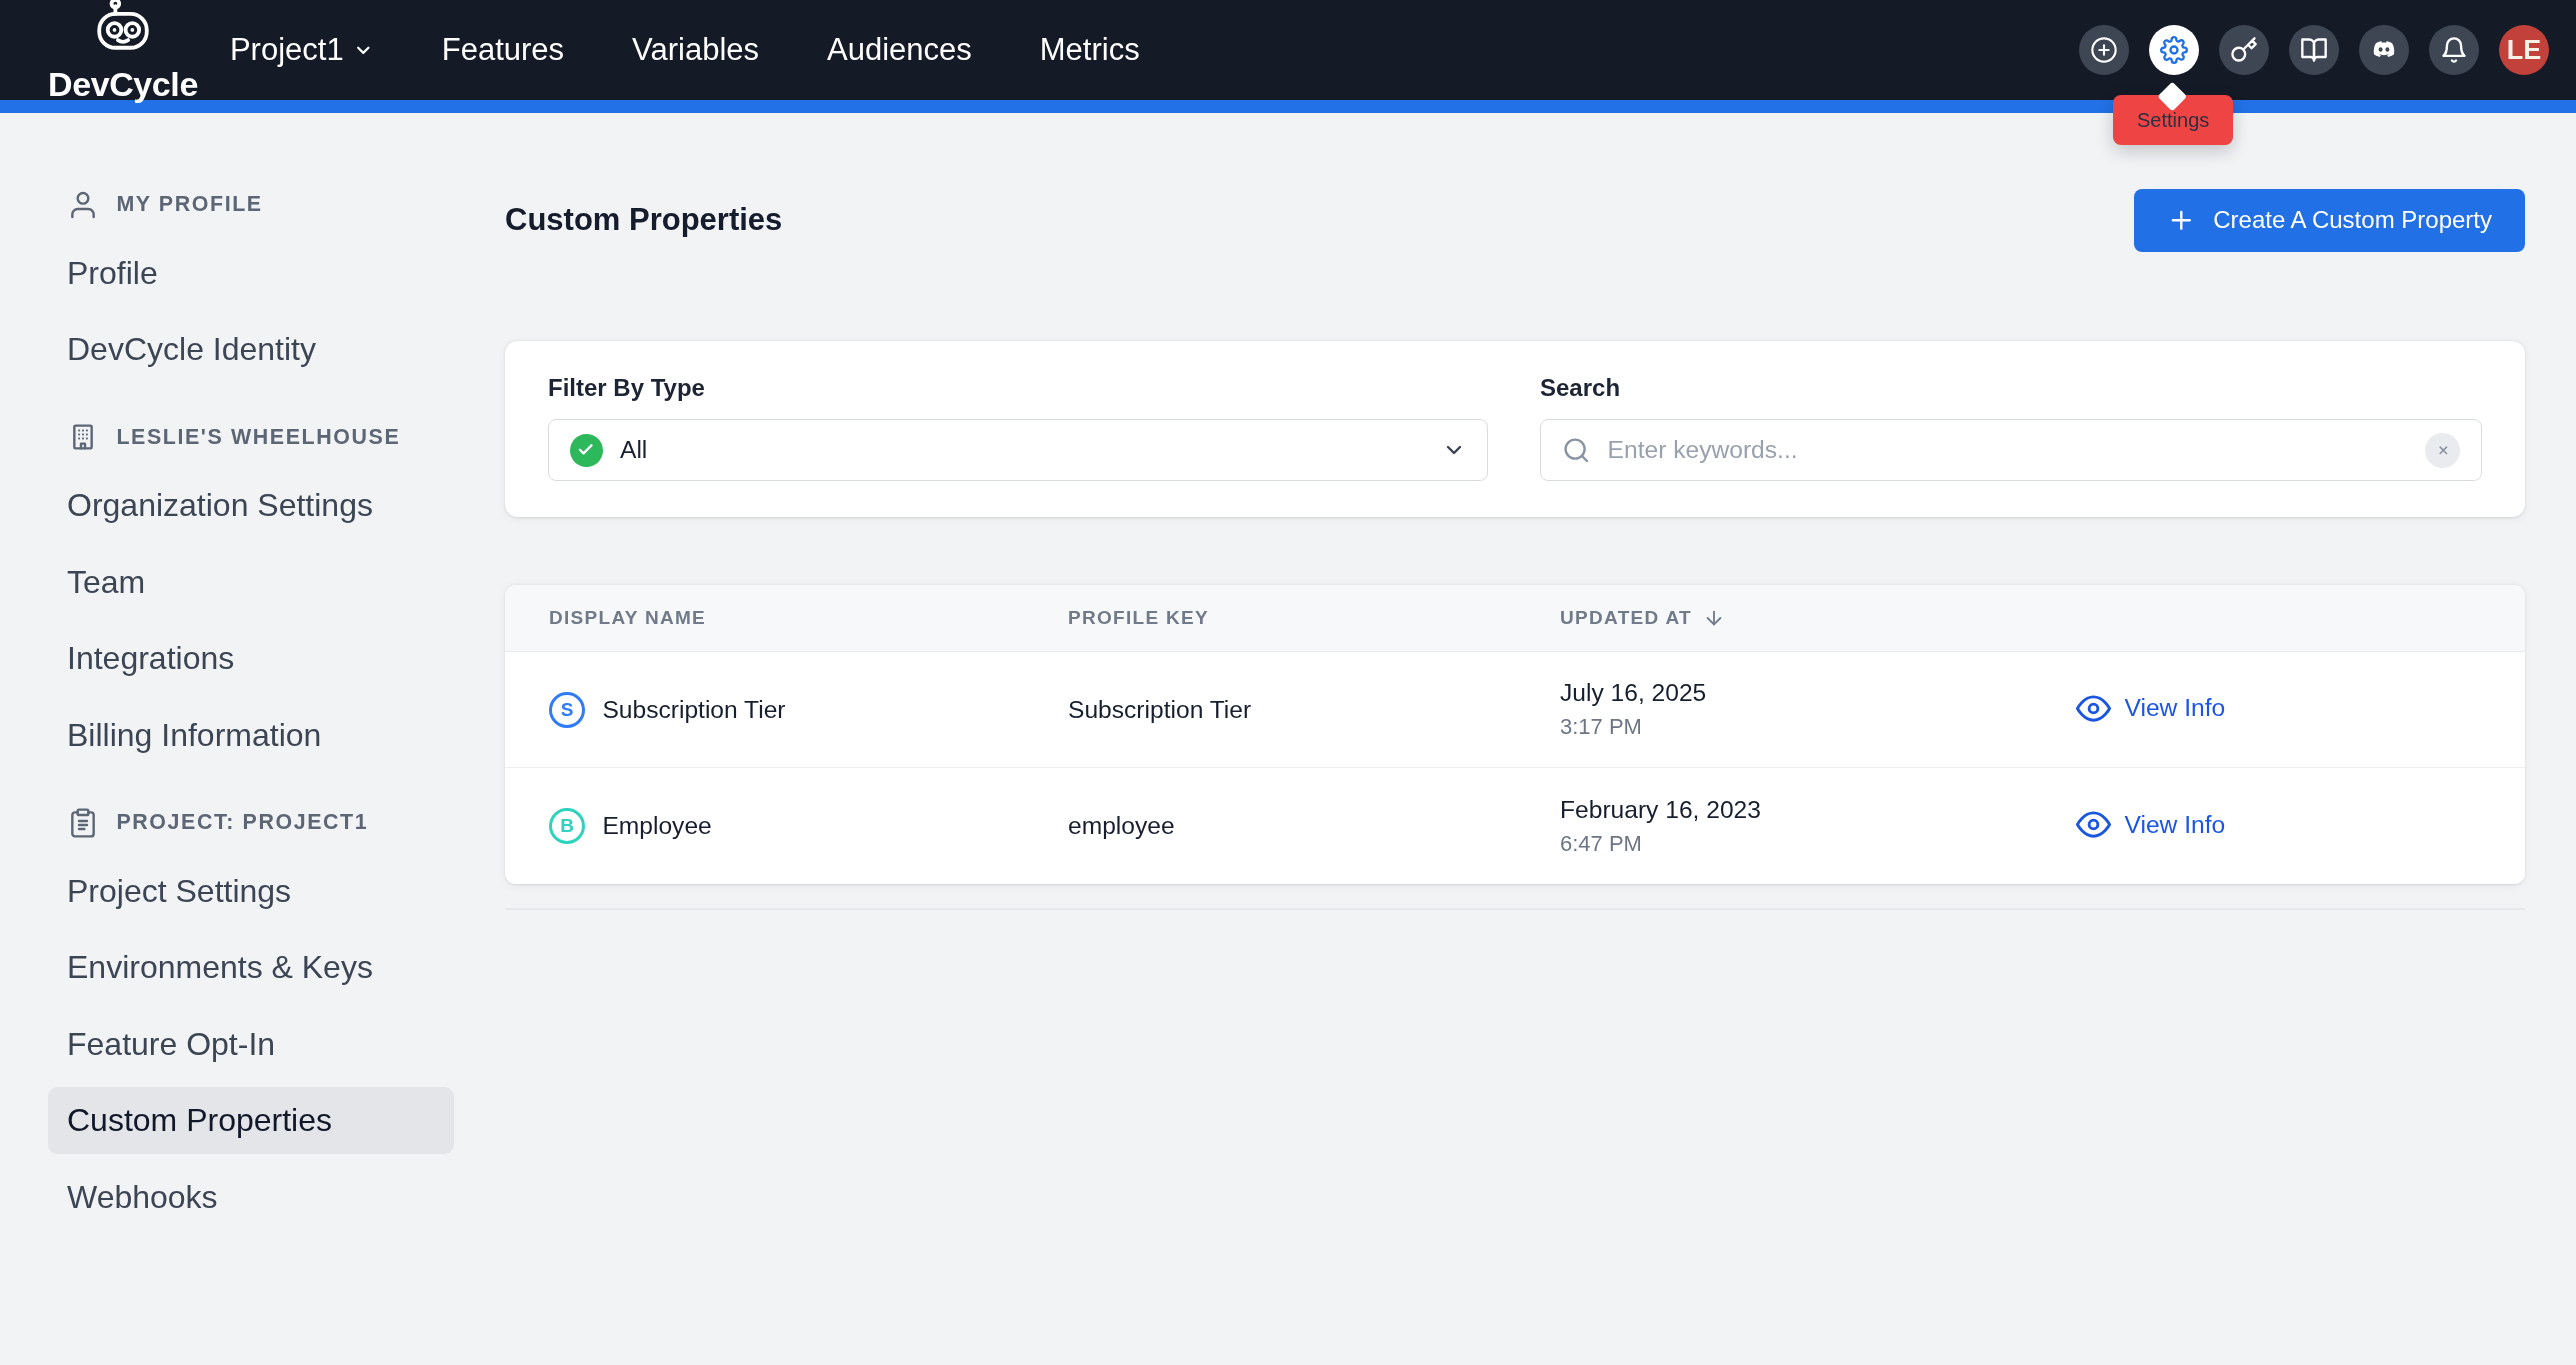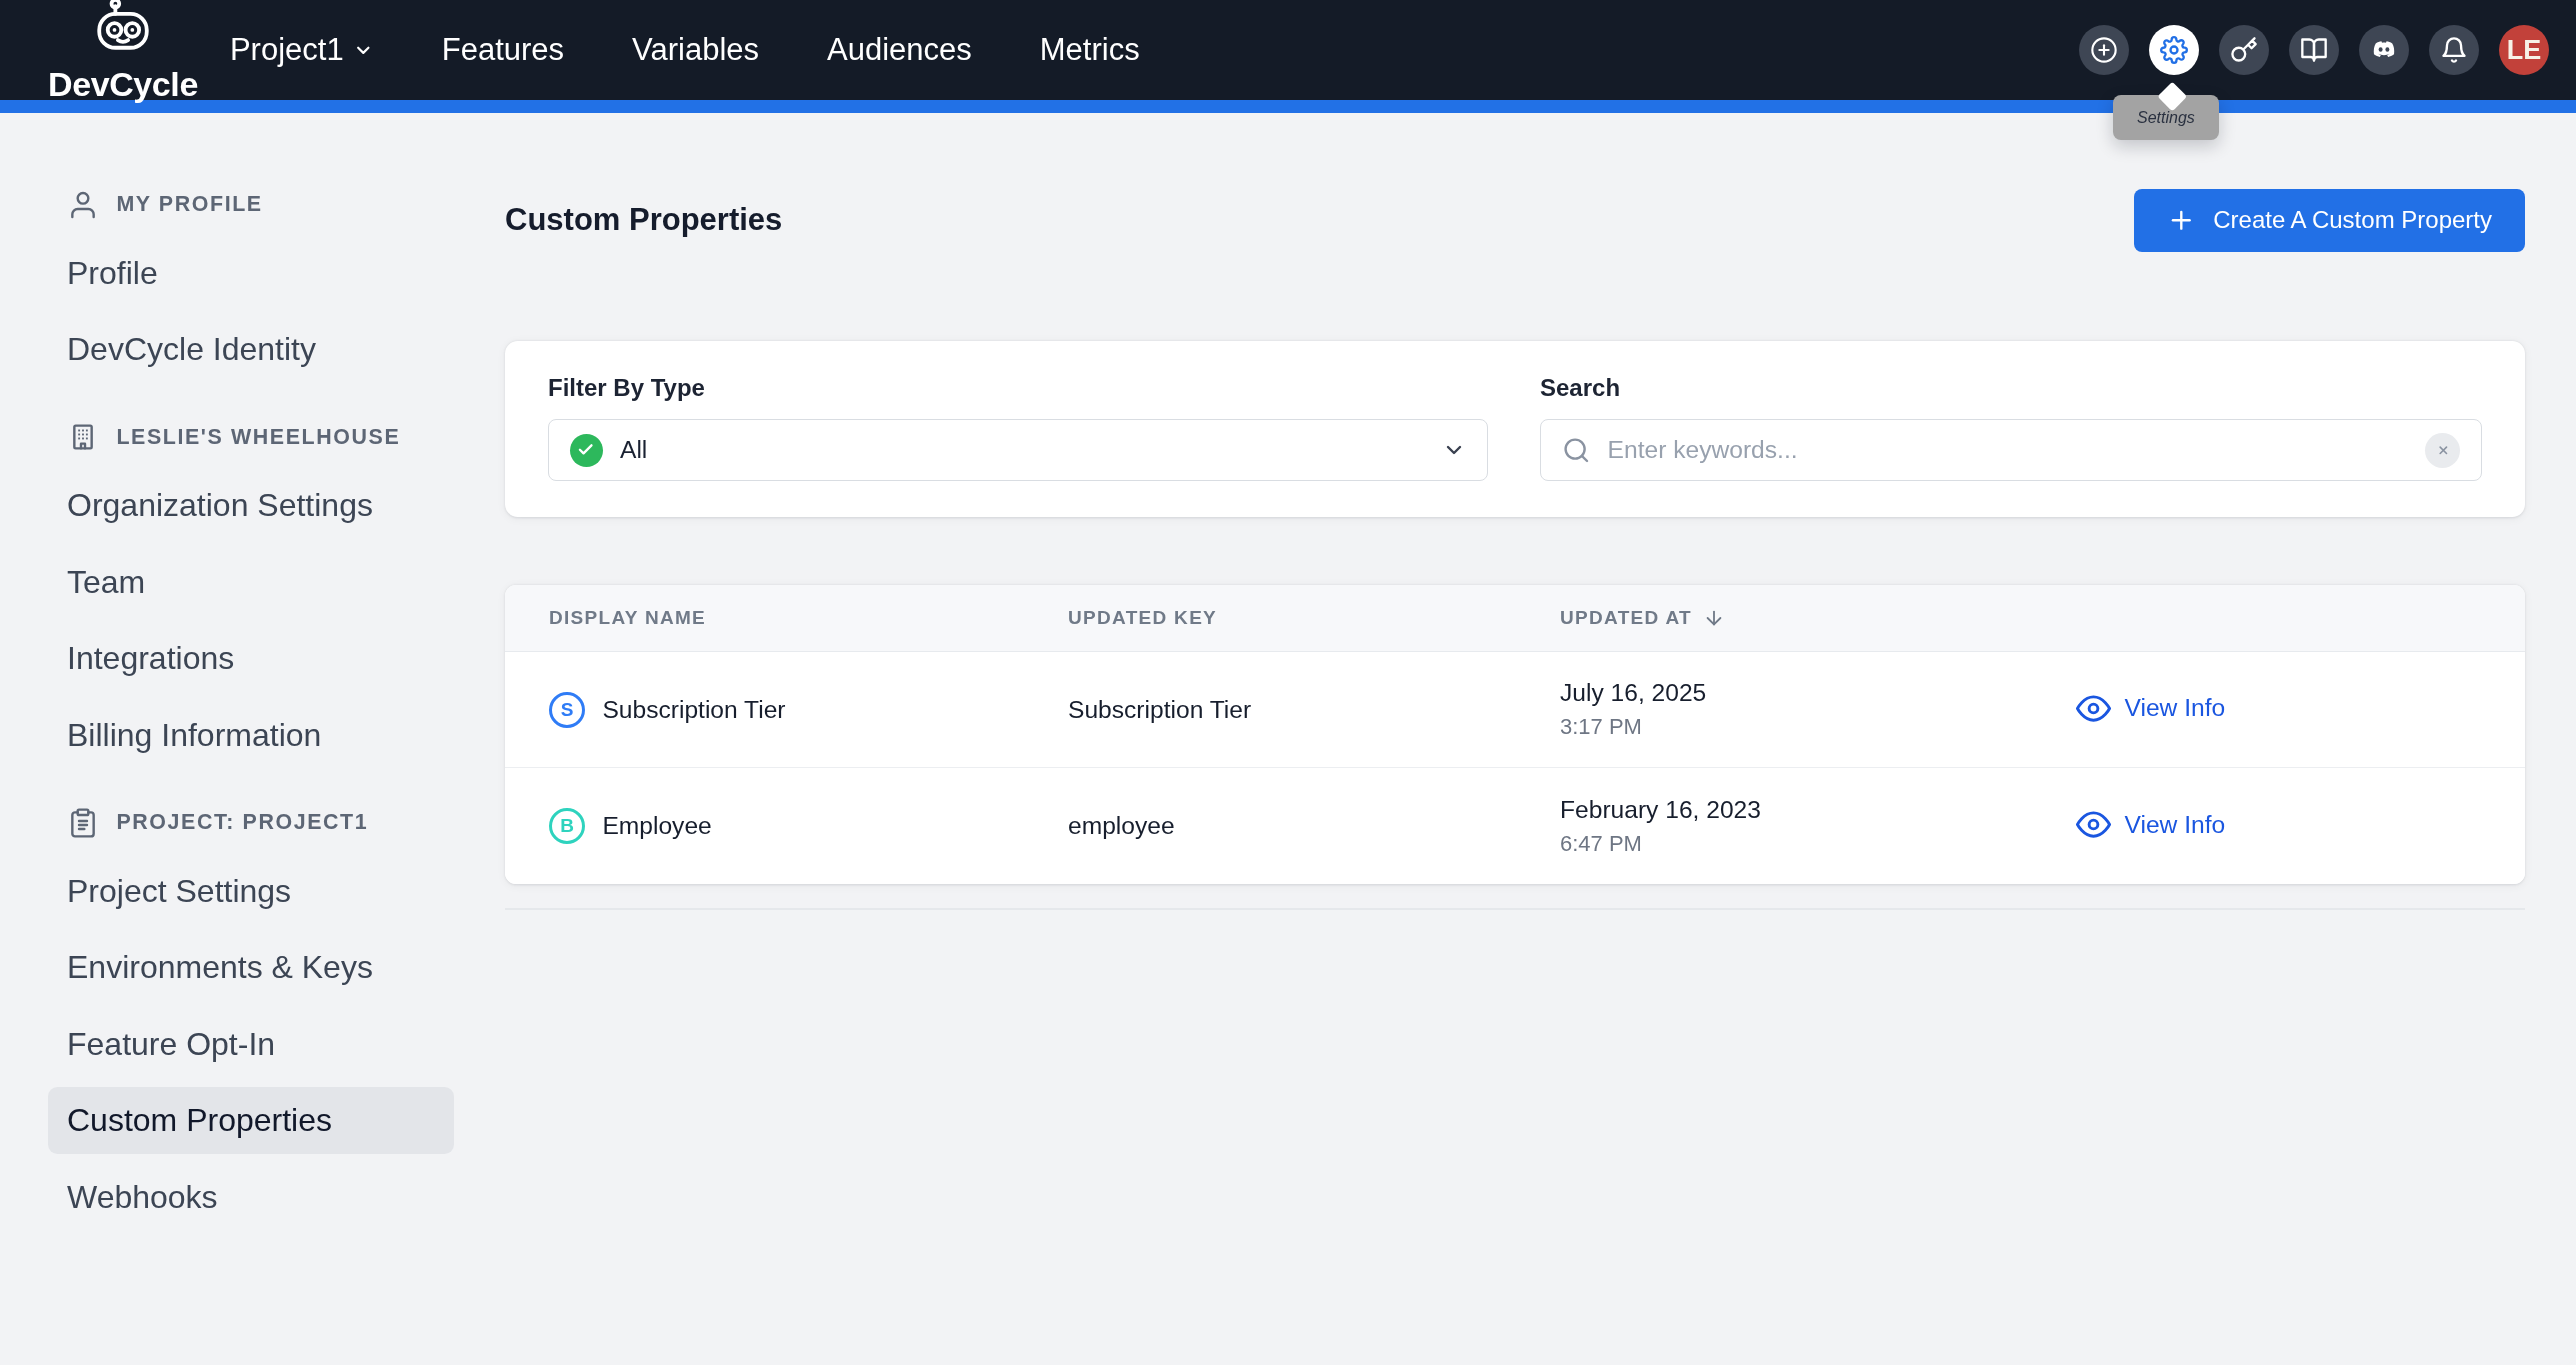--- a/index.html
+++ b/index.html
@@ -17,22 +17,22 @@
   .nav-actions { margin-left:auto; display:flex; align-items:center; gap:20px; }
   .icon-btn { width:50px; height:50px; border-radius:50%; background:#3e4654; color:#fff;
               display:flex; align-items:center; justify-content:center; cursor:pointer; flex:none; }
   .icon-btn svg { width:28px; height:28px; }
   .icon-btn.active { background:#ffffff; color:#2270e6; }
   .avatar { width:50px; height:50px; border-radius:50%; background:#c2413a; color:#f7f2e7;
             font-size:27px; font-weight:600; display:flex; align-items:center; justify-content:center; cursor:pointer; }
   .accent-bar { height:12.7px; background:#2271e6; }
 
   
-  .tooltip { position:absolute; top:95px; left:2113px; background:#a3a3a3; border-radius:8px;
-             box-shadow:0 6.3px 17.4px rgba(10,16,30,.20); padding:13.5px 24px; font-size:16px; color:#2a3140; z-index:60;font-style:italic; }
+  .tooltip { position:absolute; top:95px; left:2113px; background:#ef4444; border-radius:8px;
+             box-shadow:0 6.3px 17.4px rgba(10,16,30,.20); padding:13.5px 24px; font-size:20px; color:#2a3140; z-index:60; }
   .tooltip::before { content:""; position:absolute; top:-8.7px; left:49px; width:20.6px; height:20.6px;
                      background:#fff; transform:rotate(45deg); border-radius:3.2px; }
   .tooltip-label { position:relative; z-index:1; }
 
   
   .layout { display:flex; align-items:flex-start; }
   .sidebar { width:406px; margin:76px 0 0 48px; flex:none; }
   .main { flex:1; margin:76px 51px 0 51px; min-width:0; }
 
   
@@ -275,21 +275,21 @@
                 <line x1="6" y1="6" x2="18" y2="18"></line>
               </svg>
           </span>
         </div>
       </div>
     </section>
 
     <section class="card table-card">
       <div class="thead">
         <div class="c1">DISPLAY NAME</div>
-        <div class="c2">UPDATED KEY</div>
+        <div class="c2">PROFILE KEY</div>
         <div class="c3">
           <span>UPDATED AT</span>
           <span class="sort-icon">
             <svg viewBox="0 0 24 24" fill="none" stroke="currentColor" stroke-width="2" stroke-linecap="round" stroke-linejoin="round">
                 <line x1="12" y1="5" x2="12" y2="19"></line>
                 <polyline points="19 12 12 19 5 12"></polyline>
               </svg>
           </span>
         </div>
         <div class="c4"></div>

